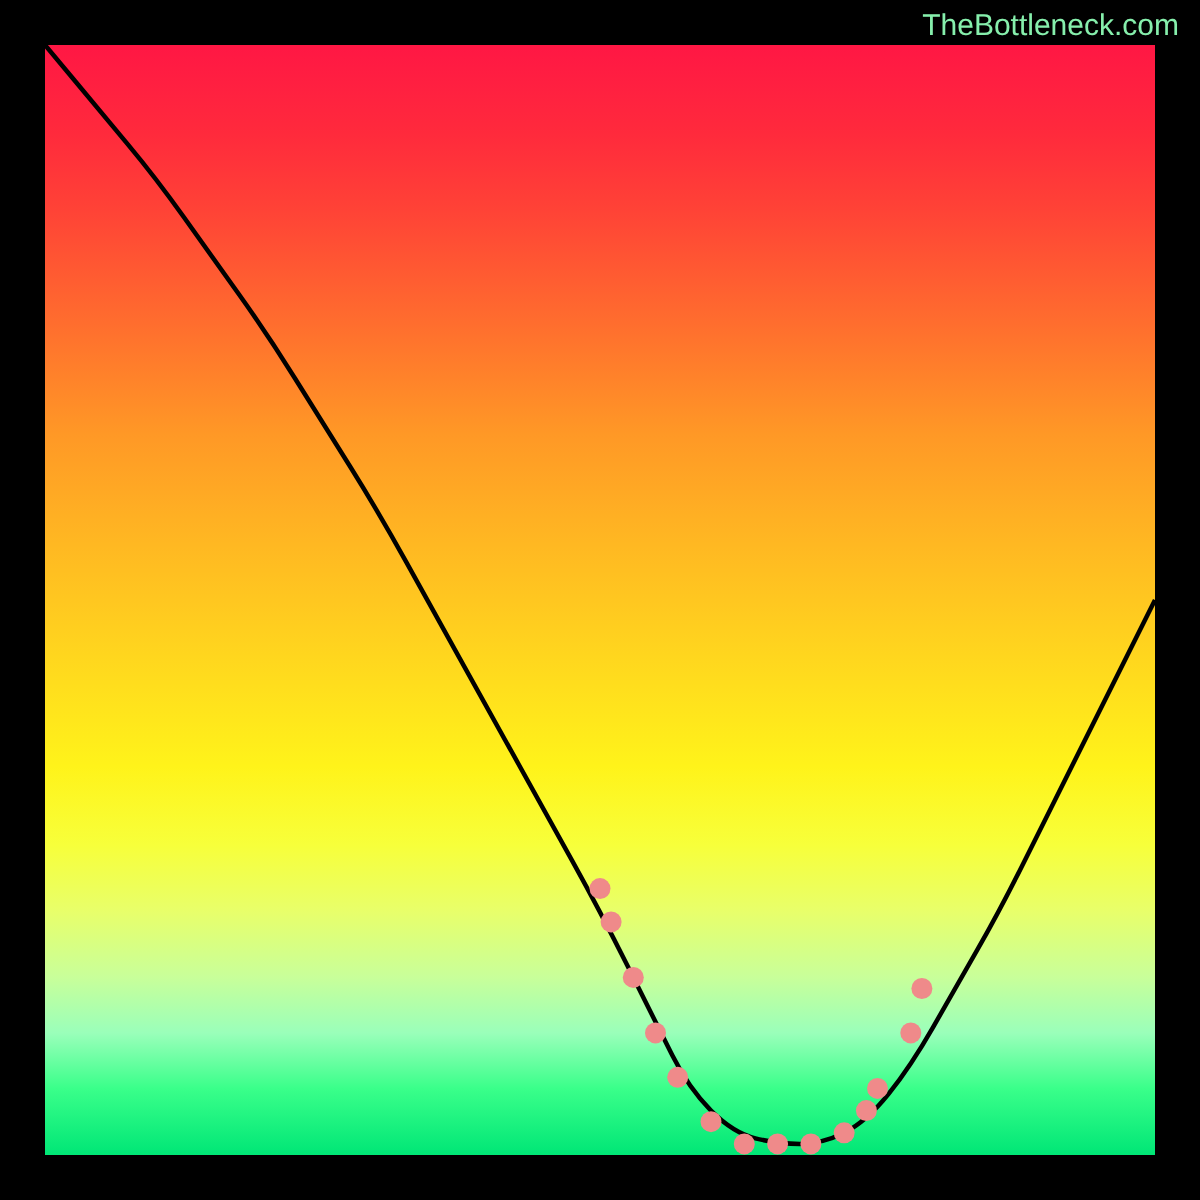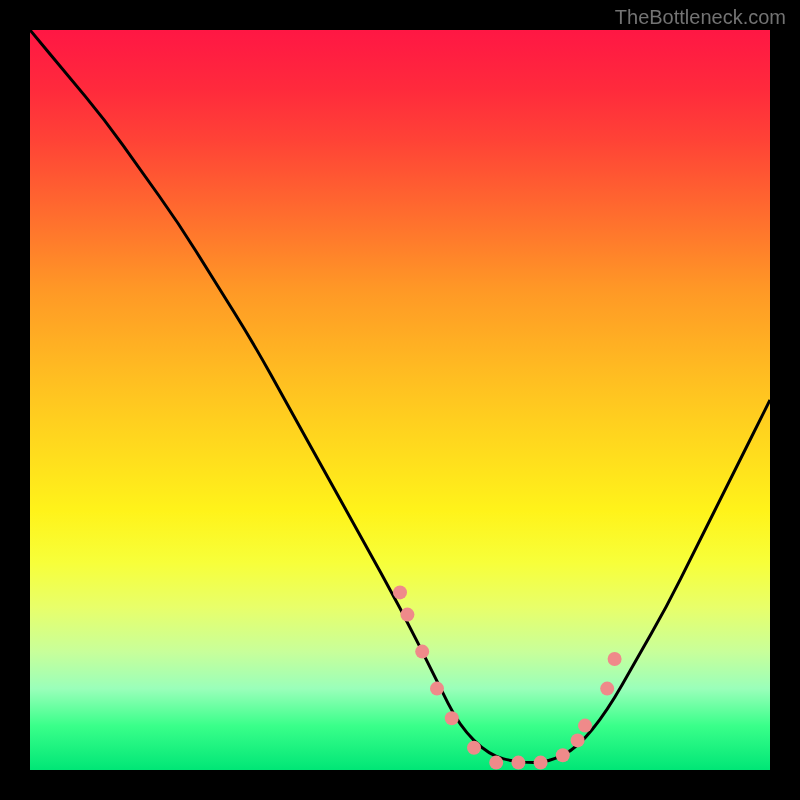--- a/index.html
+++ b/index.html
@@ -7,21 +7,21 @@
     width: 800px;
     height: 800px;
     background: #000;
     position: relative;
     font-family: Arial, sans-serif;
   }
   .watermark {
     position: absolute;
     top: 6px;
     right: 14px;
-    color: #737373;
+    color: #86efac;
     font-size: 20px;
     font-weight: 500;
     z-index: 10;
   }
   .plot-area {
     position: absolute;
     left: 30px;
     top: 30px;
     width: 740px;
     height: 740px;

